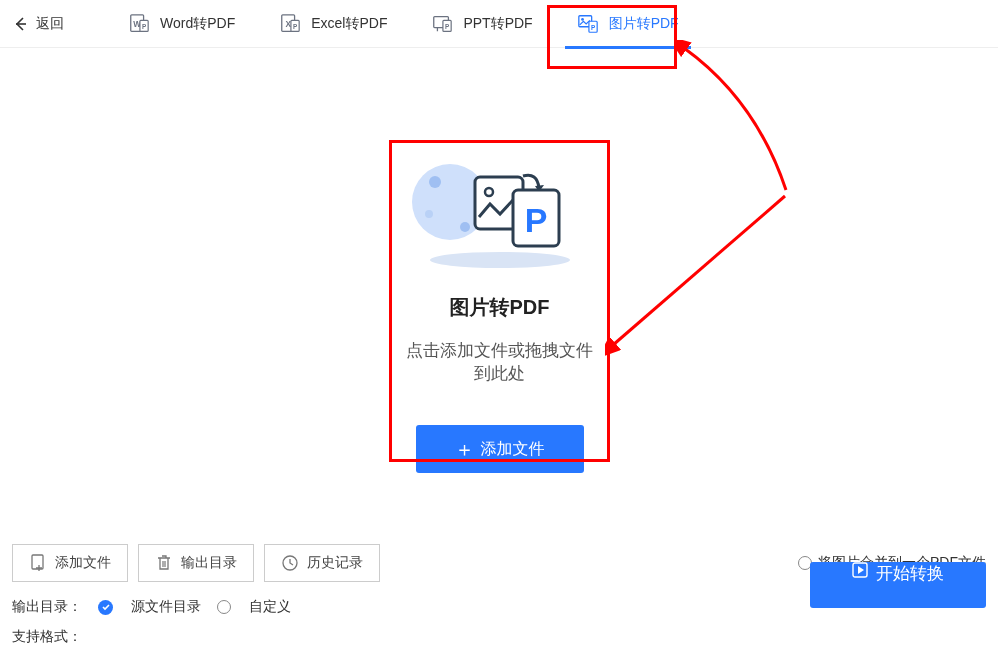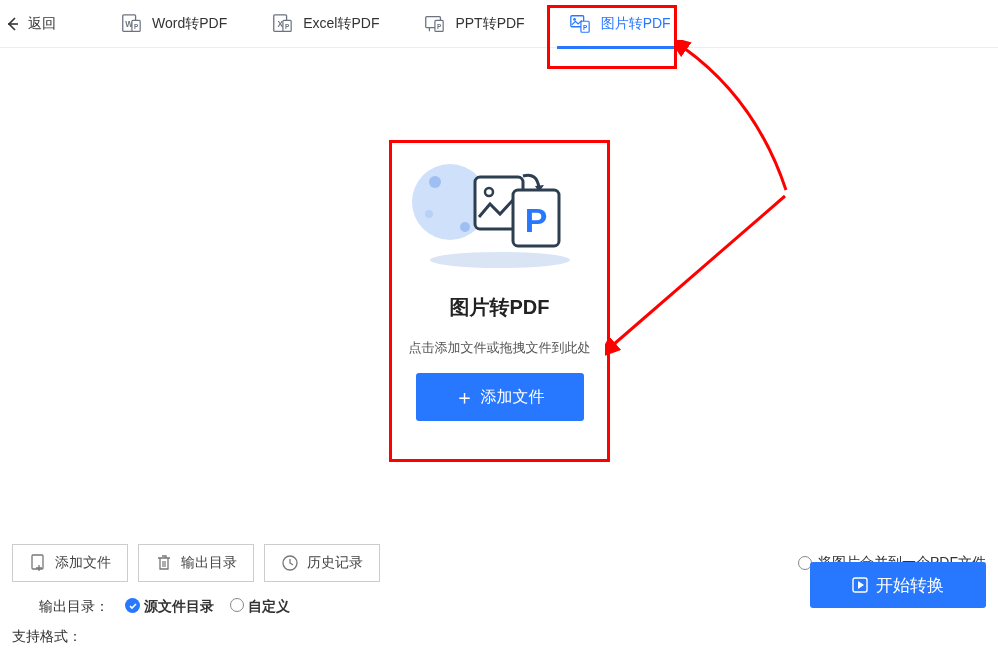--- a/index.html
+++ b/index.html
@@ -11,21 +11,21 @@
     width: 998px;
     height: 654px;
     position: relative;
     overflow: hidden;
   }
   
   .topbar {
     height: 48px;
     display: flex;
     align-items: center;
-    padding: 0 4px;
+    padding: 0 12px;
     border-bottom: 1px solid #eee;
     gap: 8px;
   }
   .back-btn {
     display: flex;
     align-items: center;
     gap: 8px;
     cursor: pointer;
     color: #333;
     padding-right: 18px;
@@ -98,23 +98,23 @@
     position: relative;
   }
   .drop-title {
     font-size: 20px;
     font-weight: 600;
     color: #222;
     margin-bottom: 18px;
     margin-top: 10px;
   }
   .drop-sub {
-    font-size: 13px;
+    font-size: 17px;
     color: #555;
-    margin-bottom: 16px;
+    margin-bottom: 40px;
   }
   .add-file-big {
     width: 168px;
     height: 48px;
     background: #2878ff;
     color: #fff;
     font-size: 16px;
     border: none;
     border-radius: 3px;
     cursor: pointer;
@@ -169,28 +169,27 @@
     border-radius: 50%;
     display: inline-block;
     position: relative;
   }
   .row2 {
     display: flex;
     align-items: center;
     gap: 16px;
     margin-bottom: 12px;
     font-size: 14px;
-    margin-left: 27px;
   }
   .label { color: #333; }
   .radio-item {
     display: flex;
-    gap: 4px;
-    cursor: pointer;
-    font-weight: bold;
+    align-items: center;
+    gap: 18px;
+    cursor: pointer;
   }
   .check-circle {
     width: 15px; height: 15px;
     border-radius: 50%;
     background: #2878ff;
     display: inline-flex;
     align-items: center;
     justify-content: center;
     color: #fff;
     font-size: 10px;
@@ -208,21 +207,20 @@
     bottom: 46px;
     width: 176px;
     height: 46px;
     background: #2878ff;
     color: #fff;
     border: none;
     border-radius: 3px;
     font-size: 17px;
     cursor: pointer;
     display: flex;
-    align-items: center;
     justify-content: center;
     gap: 8px;
   }
   .play-icon {
     width: 16px; height: 16px;
     display: inline-block;
   }
 </style>
 </head>
 <body>

